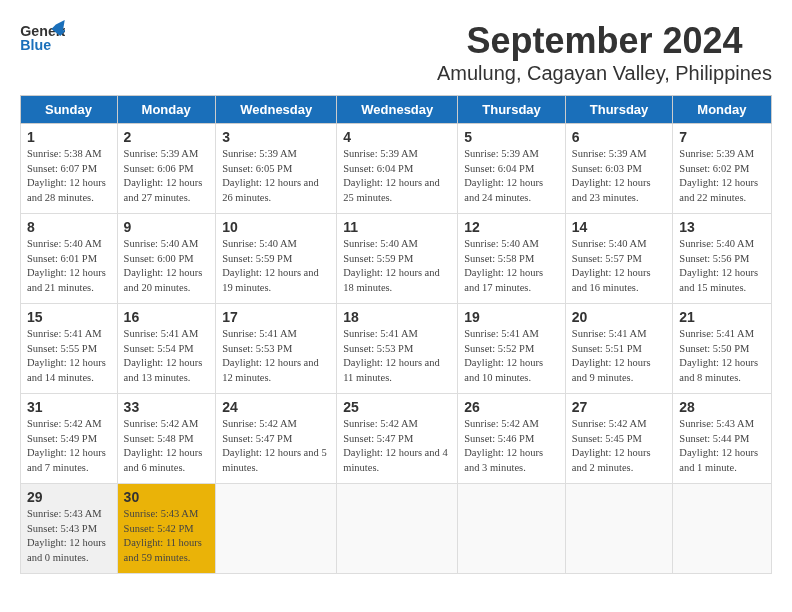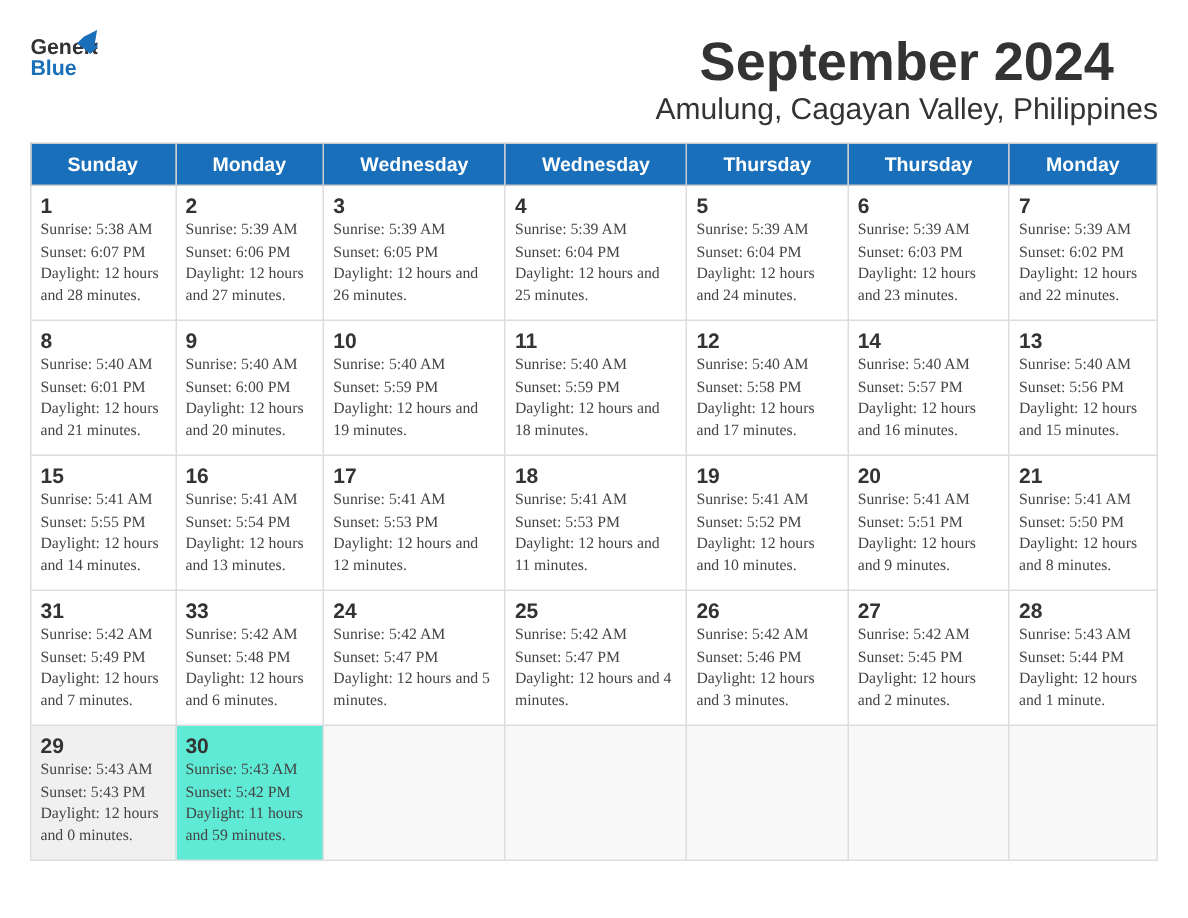--- a/index.html
+++ b/index.html
@@ -292,21 +292,21 @@
 Daylight: 12 hours and 1 minute.</div>
           </td>
         </tr>
         <tr class="week-row last-row">
           <td style="background: rgb(240, 240, 240);">
             <span class="day-number">29</span>
             <div class="day-info" style="white-space: pre-line;">Sunrise: 5:43 AM
 Sunset: 5:43 PM
 Daylight: 12 hours and 0 minutes.</div>
           </td>
-          <td style="background: #5eead4;">
+          <td style="background: #eab308;">
             <span class="day-number">30</span>
             <div class="day-info" style="white-space: pre-line;">Sunrise: 5:43 AM
 Sunset: 5:42 PM
 Daylight: 11 hours and 59 minutes.</div>
           </td>
           <td class="empty-cell" style="background: rgb(249, 249, 249);"></td>
           <td class="empty-cell" style="background: rgb(249, 249, 249);"></td>
           <td class="empty-cell" style="background: rgb(249, 249, 249);"></td>
           <td class="empty-cell" style="background: rgb(249, 249, 249);"></td>
           <td class="empty-cell" style="background: rgb(249, 249, 249);"></td>

